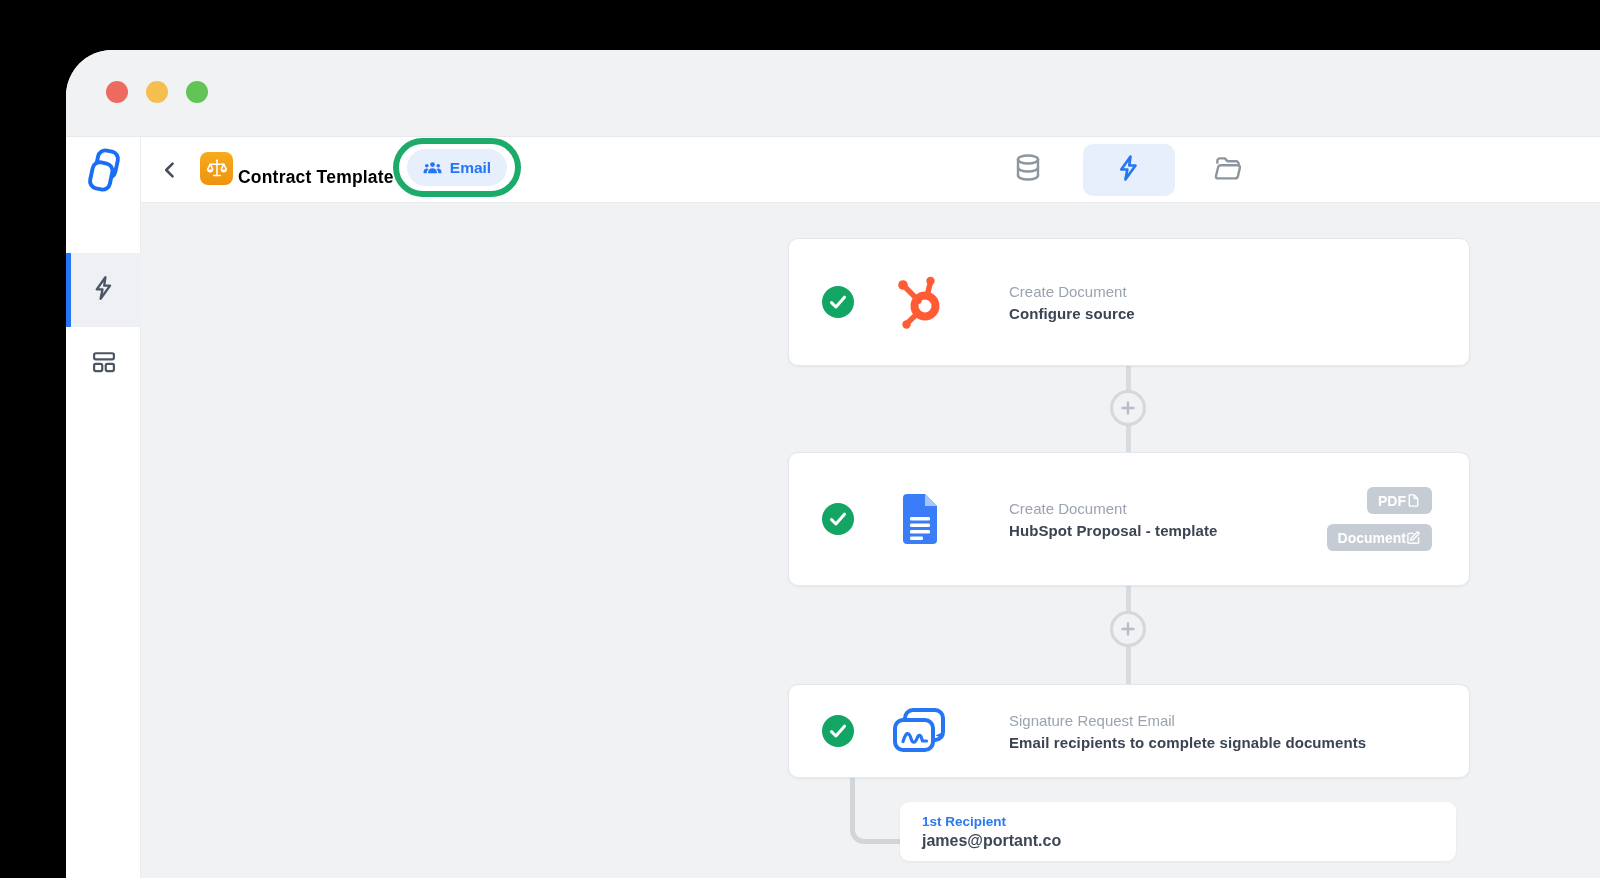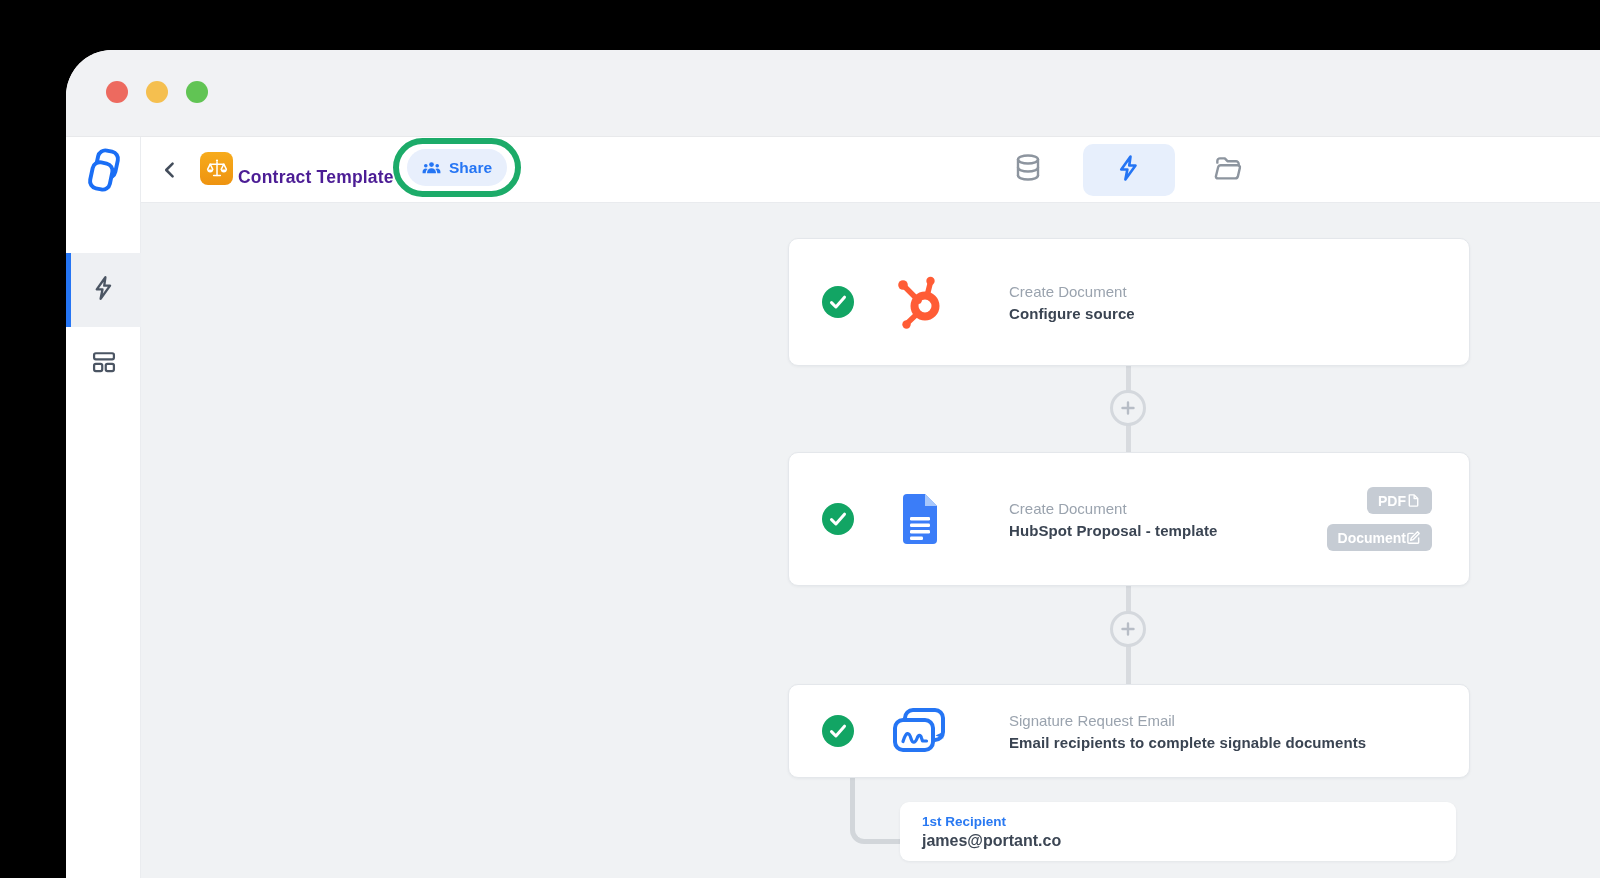--- a/index.html
+++ b/index.html
@@ -25,21 +25,21 @@
   .nav-item.n1{top:190px;}
   .active-bar{position:absolute;left:0;top:0;width:5px;height:100%;background:#2575f4;}
   
   .header{position:absolute;left:75px;top:87px;right:0;height:66px;background:#fff;
           border-bottom:1px solid #e9ebee;box-sizing:border-box;}
   .back-btn{position:absolute;left:17px;top:21px;width:24px;height:24px;cursor:pointer;}
   .wf-icon{position:absolute;left:59px;top:15px;width:33px;height:33px;border-radius:8px;
            background:linear-gradient(180deg,#f7ab1b,#ee9310);display:flex;
            align-items:center;justify-content:center;}
   .page-title{position:absolute;left:97px;top:0;height:80px;display:flex;align-items:center;
-              font-size:17.5px;font-weight:700;color:#4c1d95;letter-spacing:.2px;white-space:nowrap;}
+              font-size:17.5px;font-weight:700;color:#000000;letter-spacing:.2px;white-space:nowrap;}
   .share-ring{position:absolute;left:252px;top:1px;width:128px;height:59px;
               border:6px solid #1cab69;border-radius:30px;box-sizing:border-box;
               display:flex;align-items:center;justify-content:center;background:#fff;z-index:5;}
   .share-btn{width:100px;height:37px;border-radius:19px;background:#e8effc;border:none;
              color:#2575f4;font-size:15.5px;font-weight:700;display:flex;align-items:center;
              justify-content:center;gap:8px;cursor:pointer;font-family:inherit;}
   .tab-plain{position:absolute;top:15px;width:36px;height:36px;display:flex;
              align-items:center;justify-content:center;cursor:pointer;}
   .tab-data{left:869px;}
   .tab-outputs{left:1069px;}
@@ -147,21 +147,21 @@
           <span style="display:flex;">
             <svg width="19" height="14" viewBox="0 0 20 14" fill="#2575f4">
               <circle cx="10" cy="3.4" r="2.5"></circle>
               <circle cx="4" cy="4.6" r="1.9"></circle>
               <circle cx="16" cy="4.6" r="1.9"></circle>
               <path d="M10 7.2c-2.8 0-4.6 1.9-4.6 4.3v1.1h9.2v-1.1c0-2.4-1.8-4.3-4.6-4.3z"></path>
               <path d="M4 7.6c-2 0-3.4 1.5-3.4 3.4v1.6h3.3c0-2 .8-3.6 2.1-4.5-.6-.3-1.3-.5-2-.5z"></path>
               <path d="M16 7.6c2 0 3.4 1.5 3.4 3.4v1.6h-3.3c0-2-.8-3.6-2.1-4.5.6-.3 1.3-.5 2-.5z"></path>
             </svg>
           </span>
-          <span>Share</span>
+          <span>Email</span>
         </button>
       </div>
 
       <div class="tab-plain tab-data">
         <span>
           <svg width="32" height="32" viewBox="0 0 24 24" fill="none" stroke="#8d959f" stroke-width="1.8" stroke-linecap="round">
             <ellipse cx="12" cy="5.6" rx="7.5" ry="3"></ellipse>
             <path d="M4.5 5.6 V17.6"></path>
               <path d="M19.5 5.6 V17.6"></path>
             <path d="M4.5 11.6 c0 1.66 3.36 3 7.5 3 s7.5 -1.34 7.5 -3"></path>

